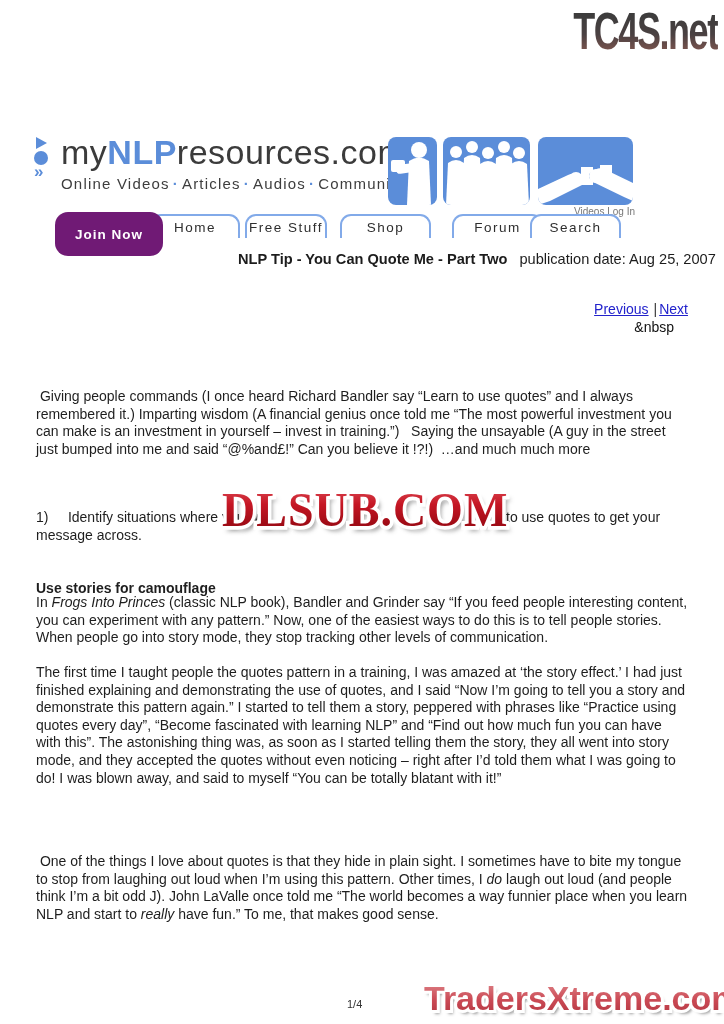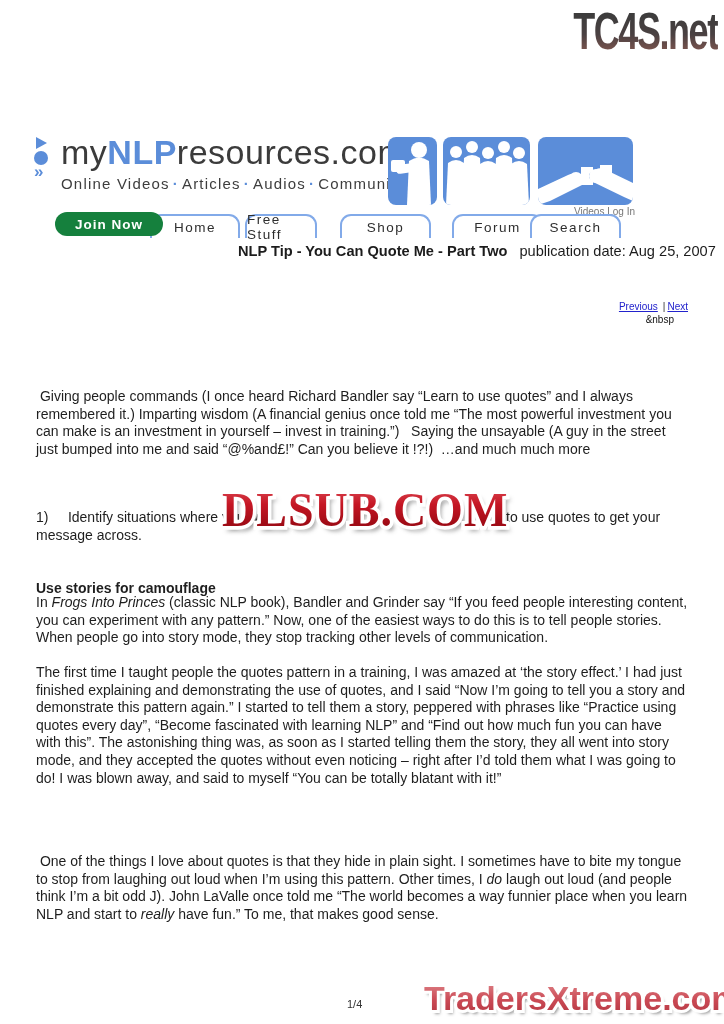--- a/index.html
+++ b/index.html
@@ -47,31 +47,31 @@
   
   .tab {
     position:absolute; top:214px; height:24px;
     background:#fff; border:2px solid #82aae9; border-bottom:none;
     border-radius:11px 11px 0 0;
     font-size:13.5px; letter-spacing:1.5px; color:#2e2e2e;
     display:flex; align-items:center; justify-content:center;
     cursor:pointer; z-index:1;
   }
   #tab-join {
-    top:212px; height:24px; background:#15803d; border:none; color:#fff;
+    top:212px; height:44px; background:#701a75; border:none; color:#fff;
     border-radius:13px; font-weight:bold; z-index:2; letter-spacing:1px;
   }
 
   
-  #title-line { position:absolute; left:238px; top:243px; font-size:14.6px; white-space:nowrap; }
+  #title-line { position:absolute; left:238px; top:251px; font-size:14.6px; white-space:nowrap; }
   #title-line .t { font-weight:bold; }
   #title-line .d { margin-left:12px; }
 
   
-  #pager { position:absolute; right:36px; top:301px; text-align:right; font-size:10px; }
+  #pager { position:absolute; right:36px; top:301px; text-align:right; font-size:14px; }
   #pager a { color:#2222cc; text-decoration:underline; cursor:pointer; }
   #pager .bar { color:#333; padding:0 2px 0 5px; }
   #pager .nbsp { margin-top:2px; padding-right:14px; color:#111; }
 
   
   .para {
     position:absolute; left:36px; width:654px;
     font-size:14px; line-height:17.6px; color:#1e1e1e;
   }
   .para.bold { font-weight:bold; }
@@ -166,21 +166,21 @@
           <circle cx="58" cy="39" r="7"></circle>
           <path d="M74 28 h-12 v5 a4 4 0 1 1 0 8 v5 h12 z"></path>
         </g>
       </svg>
     </div>
   </div>
   <div id="members-login">Videos Log In</div>
 
   <div class="tab" id="tab-join" style="left:55px;width:108px;">Join Now</div>
   <div class="tab" style="left:150px;width:90px;">Home</div>
-  <div class="tab" style="left:245px;width:72px;">Free Stuff</div>
+  <div class="tab" style="left:245px;width:82px;">Free Stuff</div>
   <div class="tab" style="left:340px;width:91px;">Shop</div>
   <div class="tab" style="left:452px;width:91px;">Forum</div>
   <div class="tab" style="left:530px;width:91px;">Search</div>
 
   <div id="title-line">
     <span class="t">NLP Tip - You Can Quote Me - Part Two</span><span class="d">publication date: Aug 25, 2007</span>
   </div>
 
   <div id="pager">
     <div>

